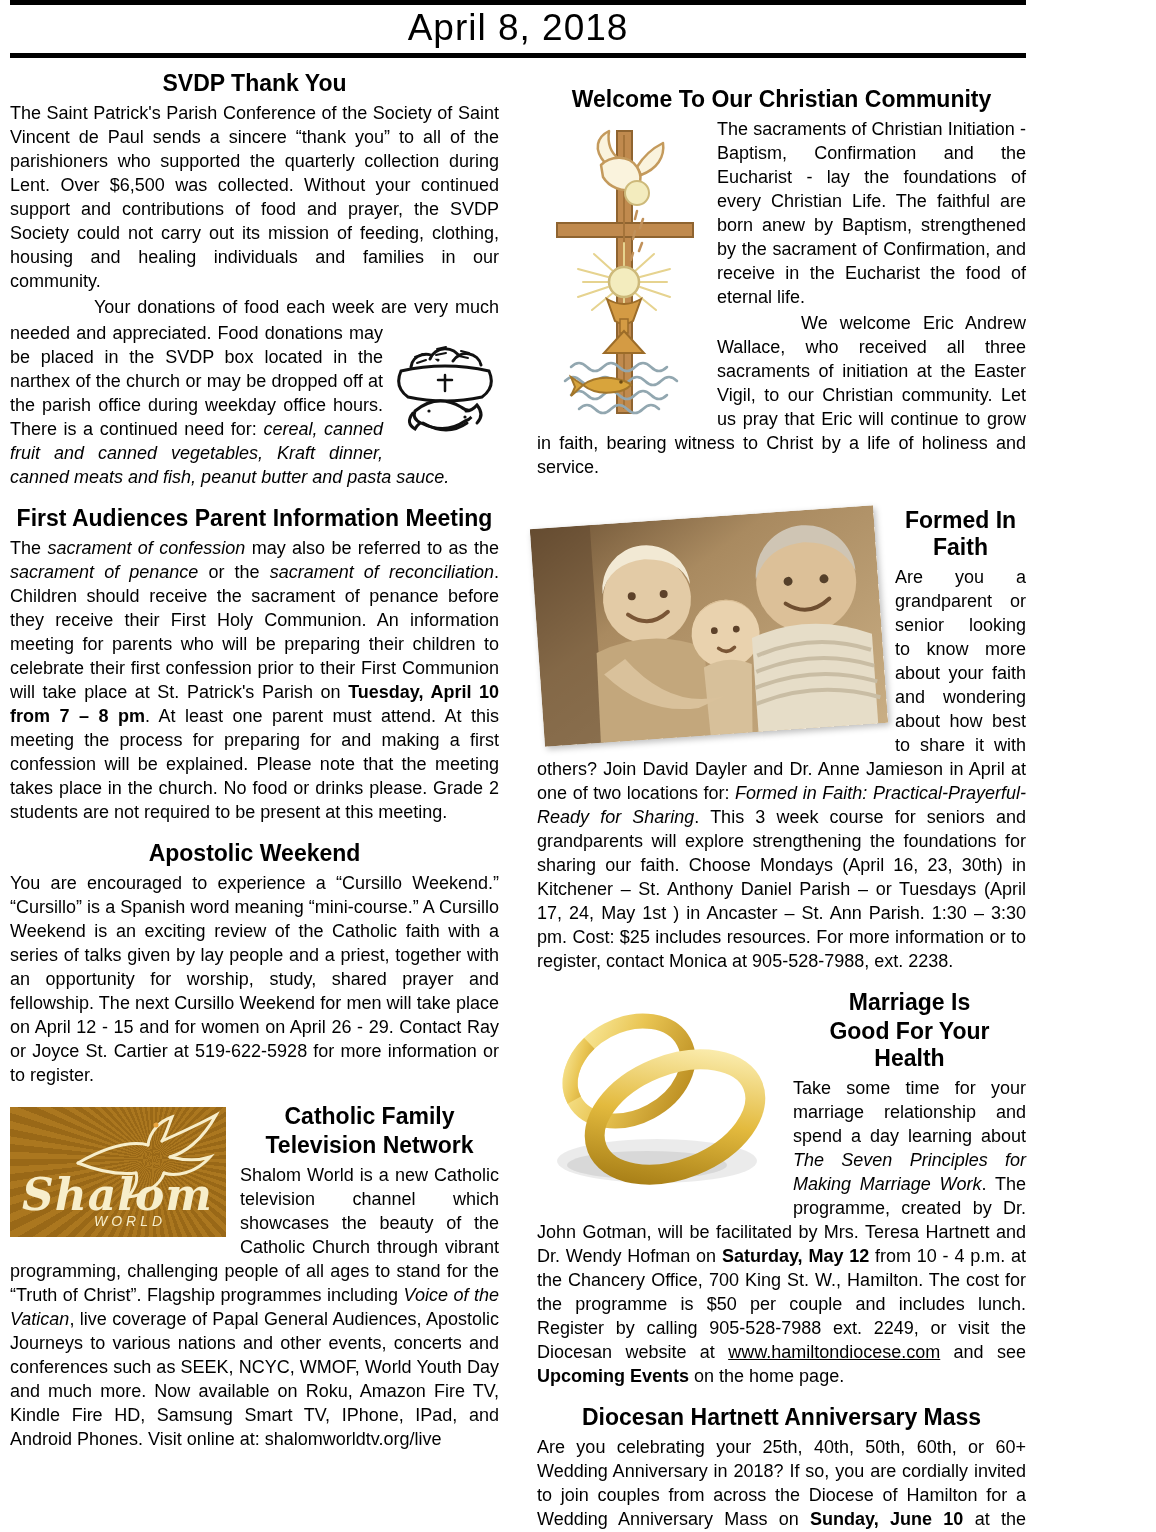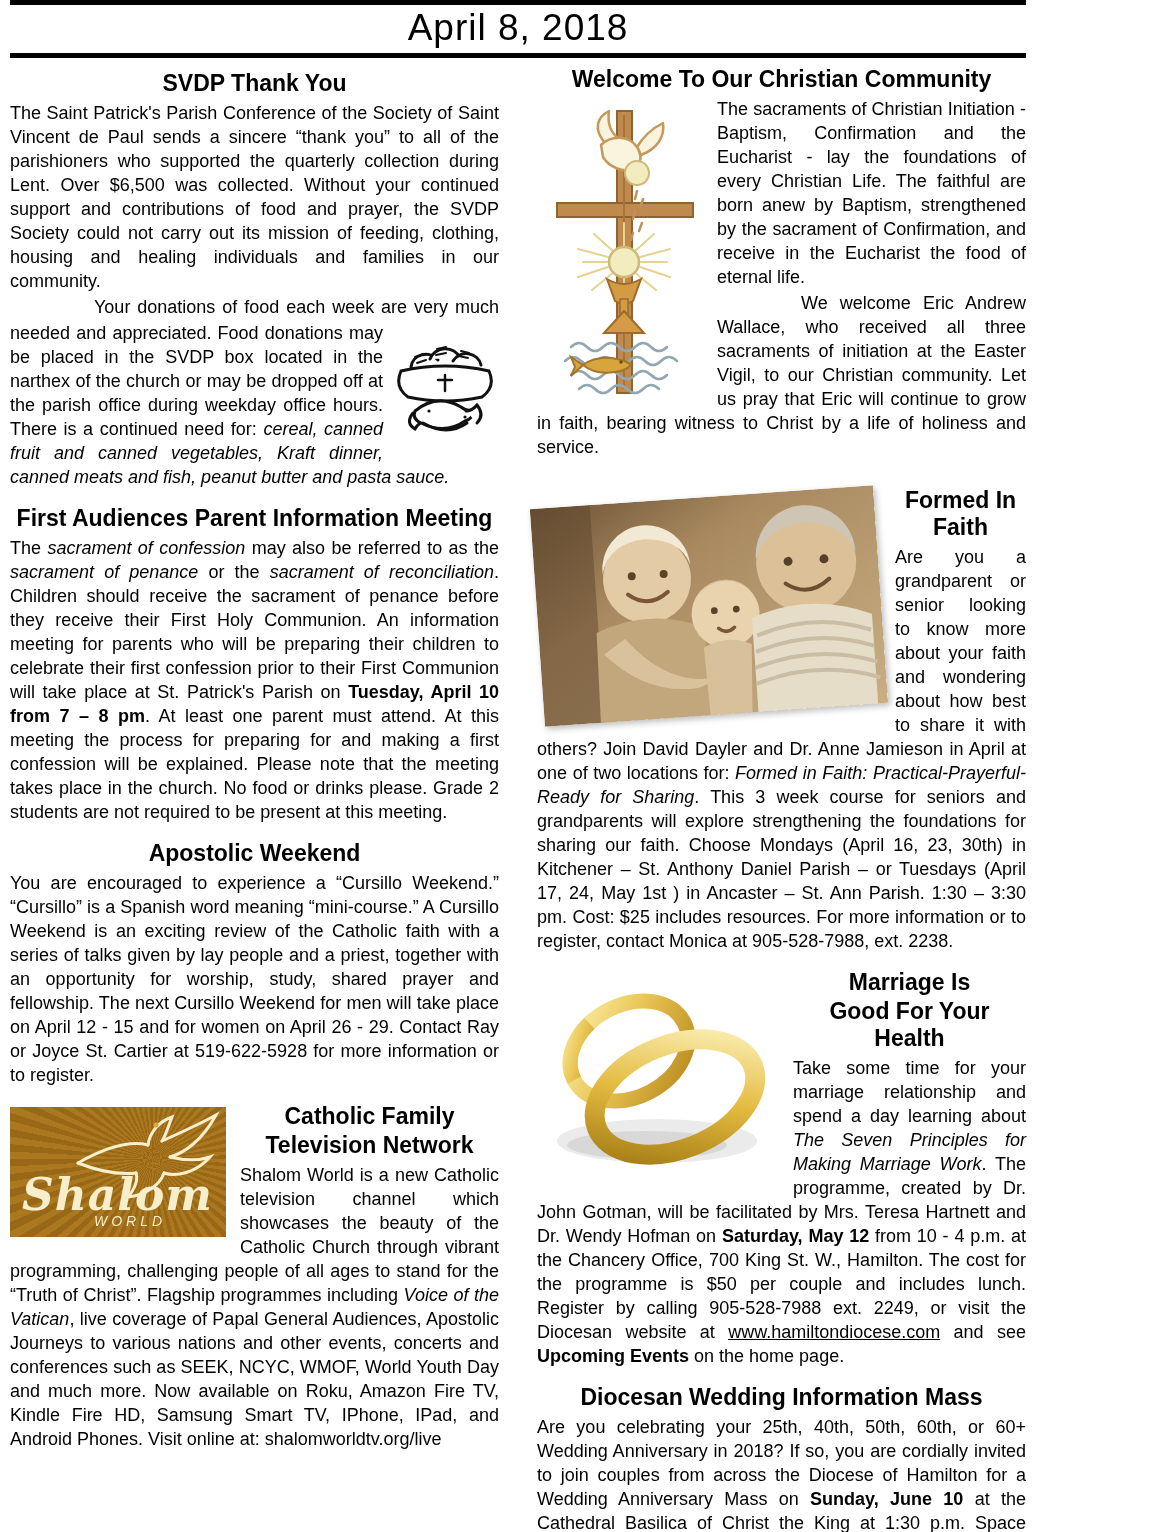--- a/index.html
+++ b/index.html
@@ -104,21 +104,21 @@
         </div>
         <h2 class="sec tight">Catholic Family</h2>
         <h2 class="sec tight">Television Network</h2>
         <p class="body" style="margin-top:4px;"><span>Shalom World is a new Catholic television channel which showcases the beauty of the Catholic Church through vibrant programming, challenging people of all ages to stand for the “Truth of Christ”.  Flagship programmes including </span><span style="font-style: italic;">Voice of the Vatican</span><span>, live coverage of Papal General Audiences, Apostolic Journeys to various nations and other events, concerts and conferences such as SEEK, NCYC, WMOF, World Youth Day and much more.  Now available on Roku, Amazon Fire TV, Kindle Fire HD, Samsung Smart TV, IPhone, IPad, and Android Phones.  Visit online at: shalomworldtv.org/live</span></p>
       </div>
 
     </div>
 
     <div class="col">
 
-      <h2 class="sec" style="margin-top:0;">Welcome To Our Christian Community</h2>
+      <h2 class="sec" style="margin-top:20px;">Welcome To Our Christian Community</h2>
       <div class="clearfix">
         <div class="cross-wrap">
           <svg width="158" height="302" viewBox="0 0 158 302">
             <g>
               <rect x="72" y="12" width="15" height="282" fill="#c08a4e" stroke="#8f6430" stroke-width="2"></rect>
               <rect x="12" y="104" width="136" height="14" fill="#c08a4e" stroke="#8f6430" stroke-width="2"></rect>
               <line x1="79" y1="16" x2="79" y2="290" stroke="#a5743a" stroke-width="2"></line>
               <g fill="#faf3dd" stroke="#c49a5c" stroke-width="2.5" stroke-linejoin="round">
                 <path d="M60 44 C48 30 52 18 64 12 C62 26 66 34 74 40 Z"></path>
                 <path d="M96 56 C112 50 120 38 118 24 C106 30 98 38 92 48 Z"></path>
@@ -227,18 +227,18 @@
             <g transform="rotate(-28 92 78)">
               <path d="M30 78 a62 46 0 0 1 40 -43" fill="none" stroke="url(#gold)" stroke-width="15"></path>
             </g>
           </svg>
         </div>
         <h2 class="sec tight" style="margin-top:2px;">Marriage Is</h2>
         <h2 class="sec tight">Good For Your Health</h2>
         <p class="body" style="margin-top:4px;"><span>Take some time for your marriage relationship and spend a day learning about </span><span style="font-style: italic;">The Seven Principles for Making Marriage Work</span><span>. The programme, created by Dr. John Gotman, will be facilitated by Mrs. Teresa Hartnett and Dr. Wendy Hofman on </span><span style="font-weight: bold;">Saturday, May 12</span><span> from 10 - 4 p.m. at the Chancery Office, 700 King St. W., Hamilton. The cost for the programme is $50 per couple and includes lunch. Register by calling 905-528-7988 ext. 2249, or visit the Diocesan website at </span><span style="text-decoration: underline;">www.hamiltondiocese.com</span><span>  and see </span><span style="font-weight: bold;">Upcoming Events</span><span> on the home page.</span></p>
       </div>
 
-      <h2 class="sec" style="margin-top:14px;">Diocesan Wedding Information Mass</h2>
+      <h2 class="sec" style="margin-top:14px;">Diocesan Hartnett Anniversary Mass</h2>
       <p class="body"><span>Are you celebrating your 25th, 40th, 50th, 60th, or 60+ Wedding Anniversary in 2018?  If so, you are cordially invited to join couples from across the Diocese of Hamilton for a Wedding Anniversary Mass on </span><span style="font-weight: bold;">Sunday, June 10</span><span> at the Cathedral Basilica of Christ the King at 1:30 p.m.  Space allows room for anniversary couples only.  Those married 60 years or more may bring one guest.  Please refer to the poster in the narthex of the church or visit www.hamiltondiocese.com for information on how to register for the celebration.</span></p>
 
     </div>
   </div>
 </div>
 
 </body></html>

